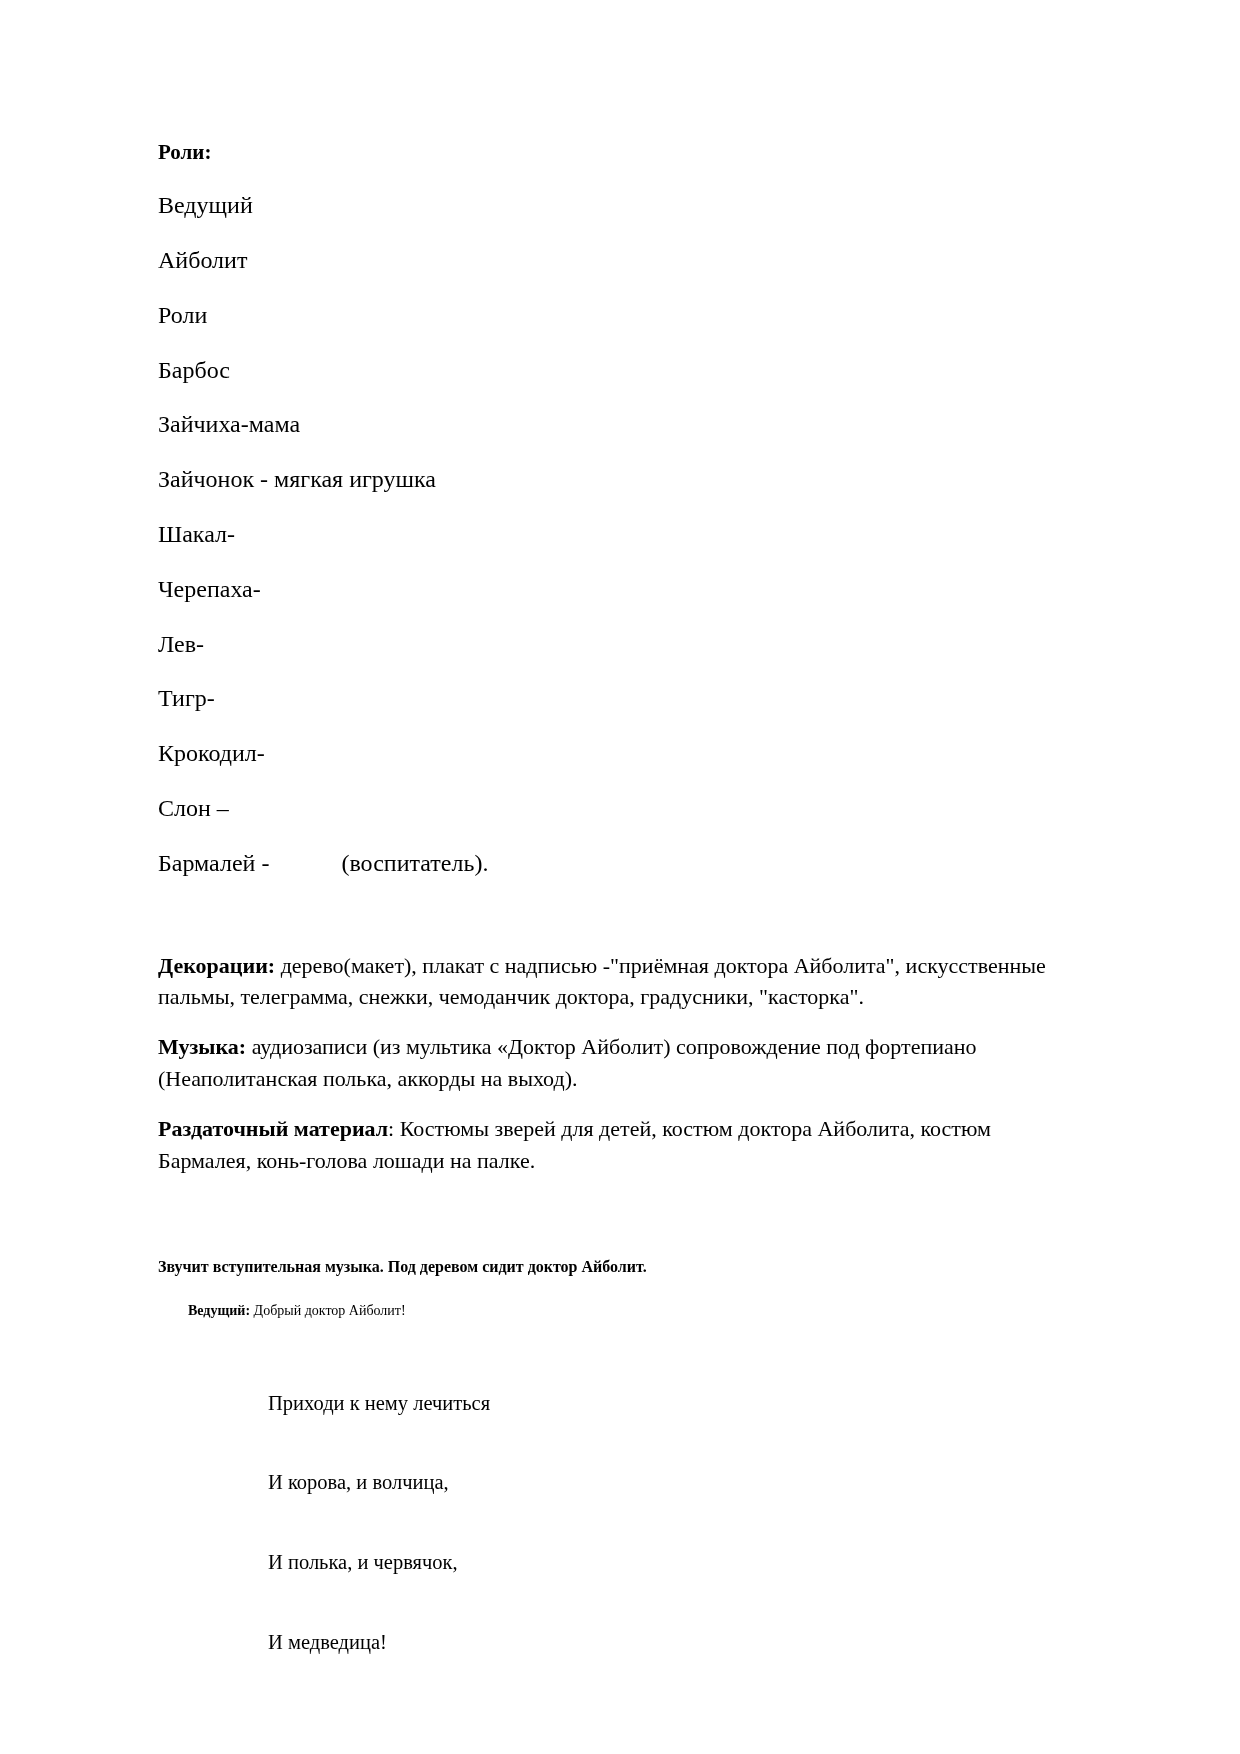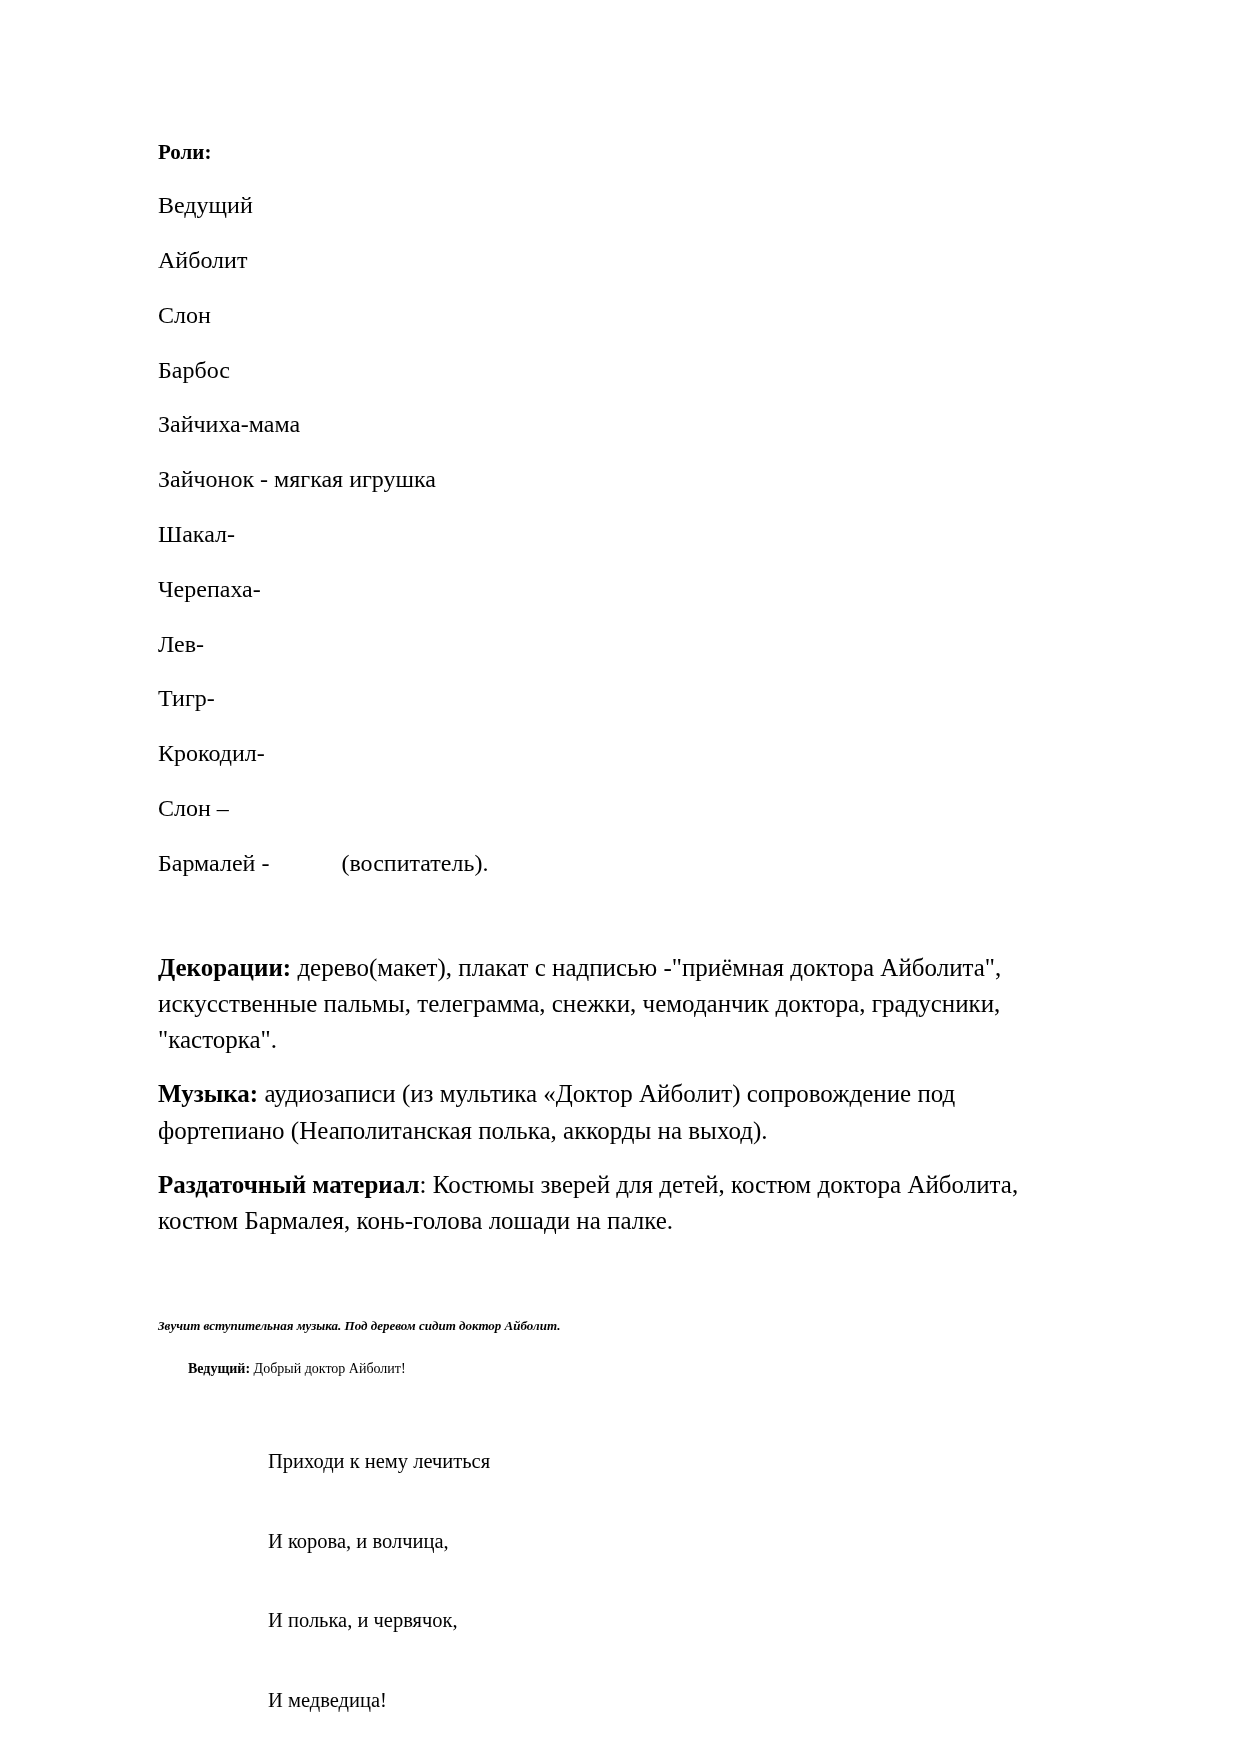--- a/index.html
+++ b/index.html
@@ -37,31 +37,30 @@
   .role-line {
     font-size: 24px;
     line-height: 1.2;
     margin: 0 0 26px 0;
     white-space: pre;
   }
   .spacer-block {
     height: 46px;
   }
   .para {
-    font-size: 25px;
+    font-size: 22px;
     line-height: 1.45;
     margin: 0 0 18px 0;
   }
   .para b {
     font-weight: bold;
   }
   .stage-note {
-    font-size: 13px;
+    font-size: 16px;
     font-weight: bold;
-    font-style: italic;
     line-height: 1.45;
     margin: 0 0 24px 0;
   }
   .spacer-large {
     height: 60px;
   }
   .speech {
     font-size: 14px;
     line-height: 1.3;
     margin: 16px;
@@ -84,21 +83,21 @@
 </head>
 <body>
 
 <div class="page">
   <div class="content">
 
     <p class="roles-heading">Роли:</p>
 
     <p class="role-line">Ведущий</p>
     <p class="role-line">Айболит</p>
-    <p class="role-line">Слон</p>
+    <p class="role-line">Роли</p>
     <p class="role-line">Барбос</p>
     <p class="role-line">Зайчиха-мама</p>
     <p class="role-line">Зайчонок - мягкая игрушка</p>
     <p class="role-line">Шакал-</p>
     <p class="role-line">Черепаха-</p>
     <p class="role-line">Лев-</p>
     <p class="role-line">Тигр-</p>
     <p class="role-line">Крокодил-</p>
     <p class="role-line">Слон –</p>
     <p class="role-line">Бармалей -            (воспитатель).</p>

